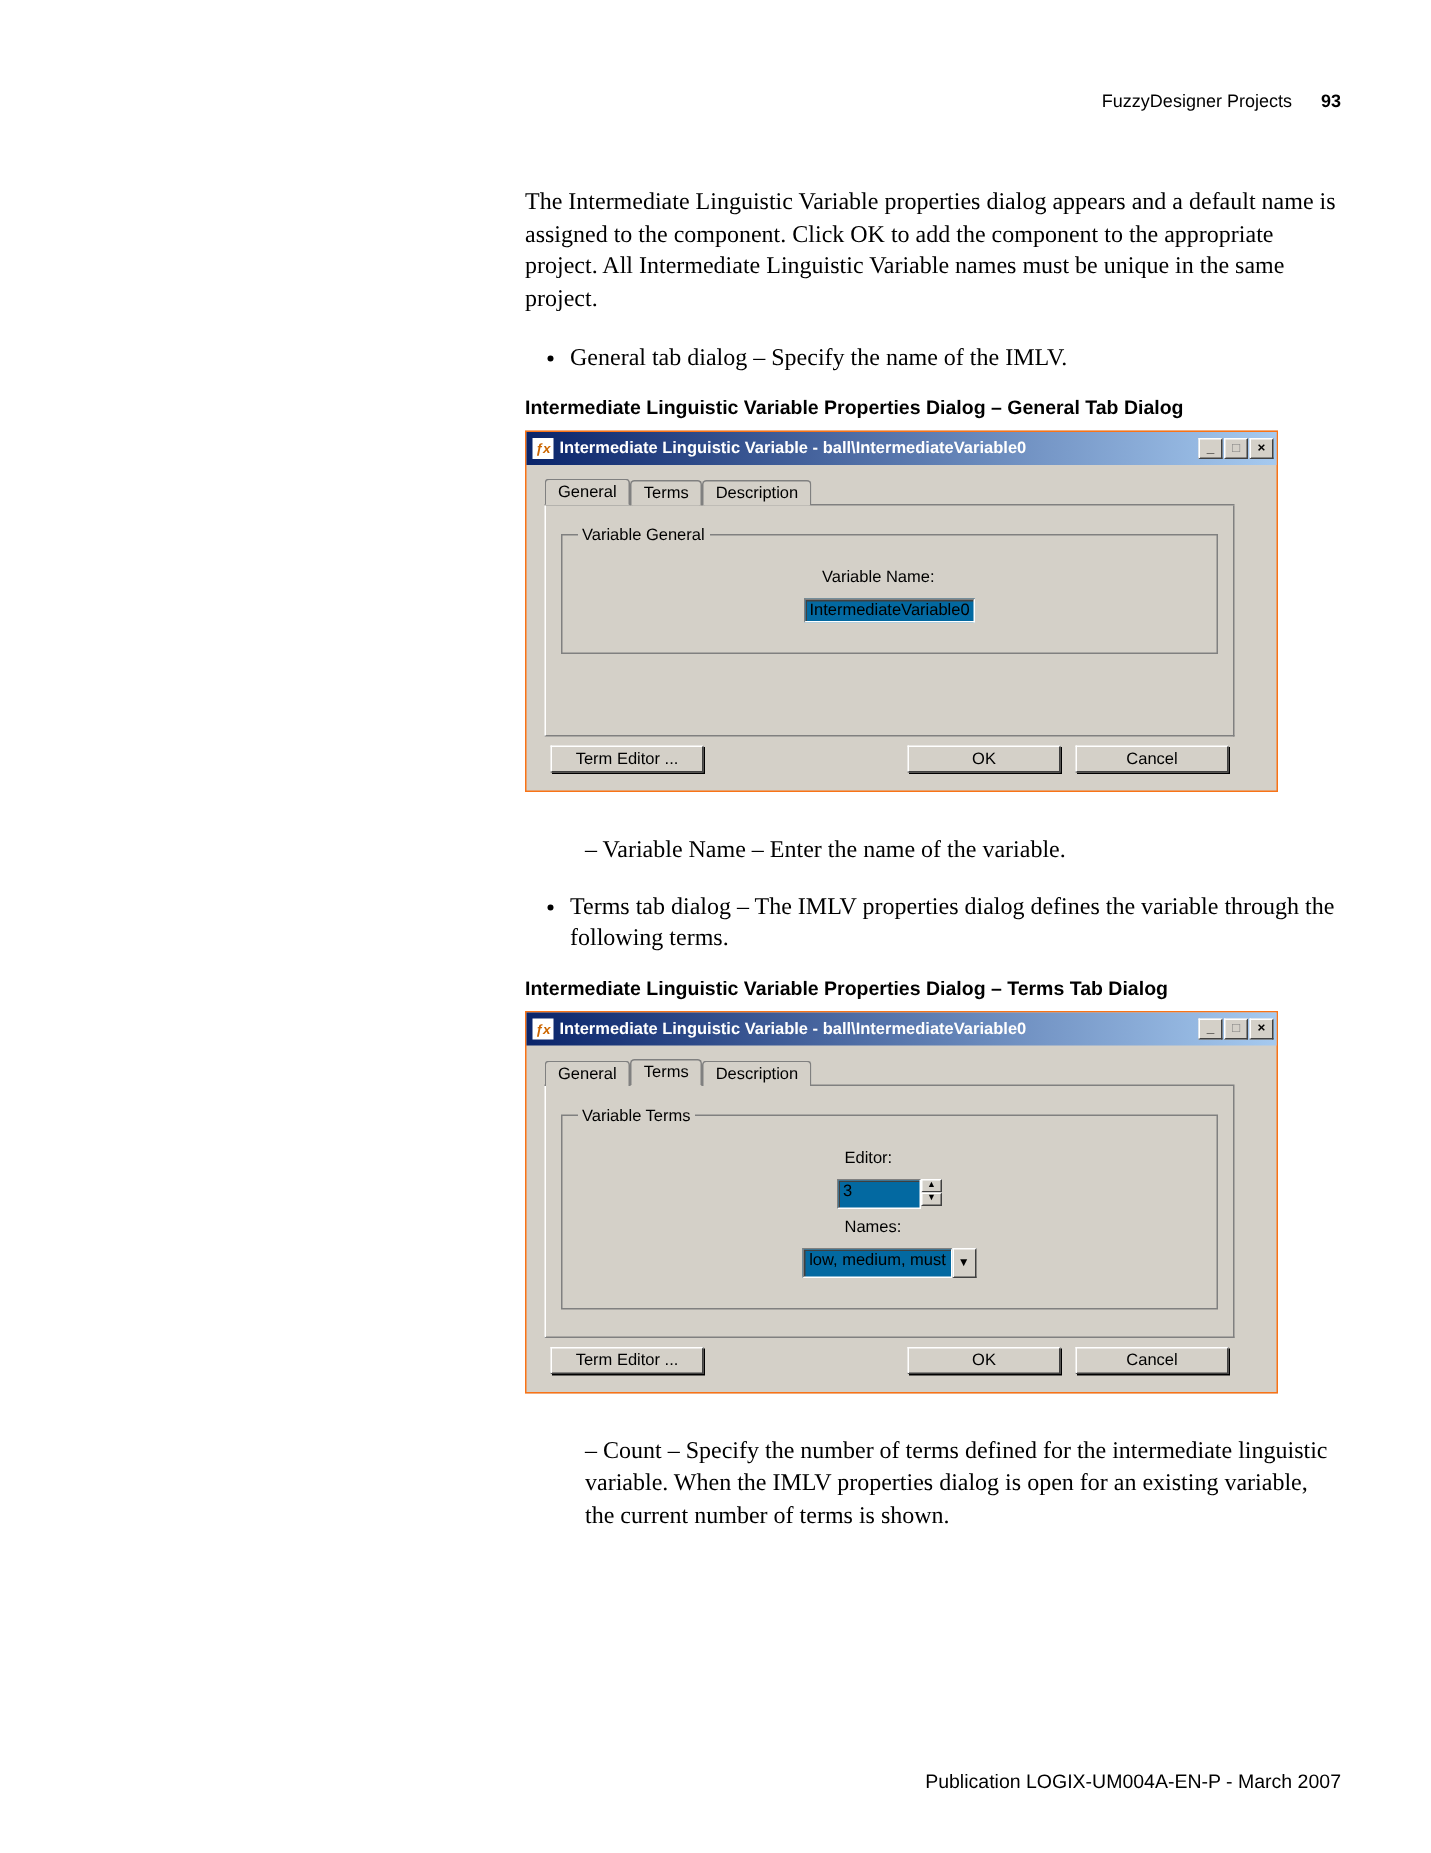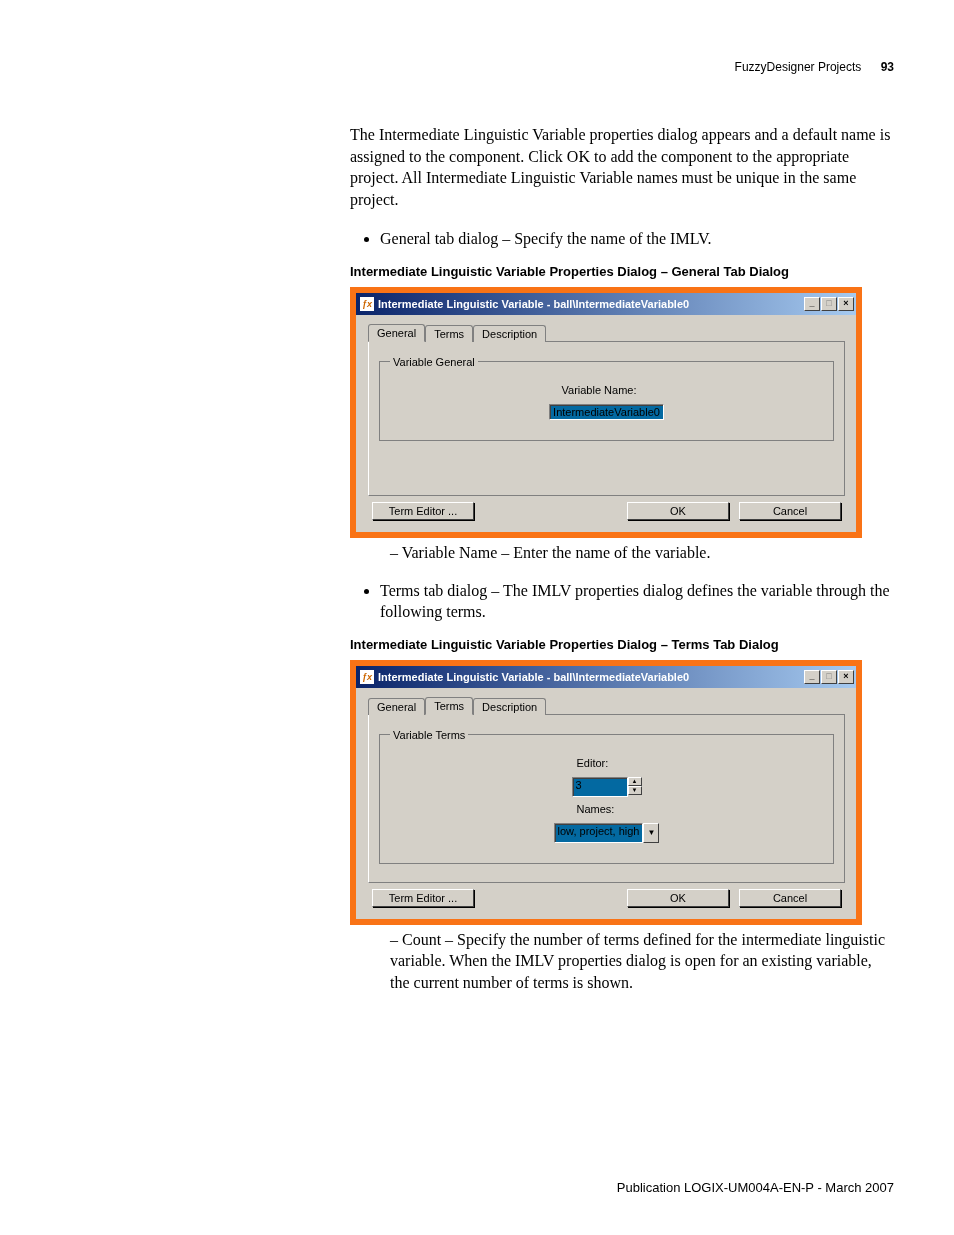--- a/index.html
+++ b/index.html
@@ -46,25 +46,25 @@
     margin-left: 290px;
     font-family: Arial, Helvetica, sans-serif;
     font-weight: bold;
     font-size: 13px;
     margin-bottom: 8px;
   }
   
   .dialog {
     margin-left: 290px;
     width: 500px;
-    border: 6px solid #f97316;
+    border: 1px solid #f97316;
     font-family: Tahoma, Arial, sans-serif;
     font-size: 11px;
     background: #d4d0c8;
-    margin-bottom: 4px;
+    margin-bottom: 28px;
   }
   .titlebar {
     display: flex;
     align-items: center;
     background: linear-gradient(to right, #0a246a, #a6caf0);
     color: #fff;
     font-weight: bold;
     padding: 2px 2px 2px 4px;
     height: 18px;
   }
@@ -85,21 +85,21 @@
     border-right-color: #404040; border-bottom-color: #404040;
     box-sizing: border-box;
     font-family: Arial, sans-serif;
     font-size: 9px; font-weight: bold;
     color: #000;
     display:flex; align-items:center; justify-content:center;
     line-height:1;
   }
   .winbtn.disabled { color:#808080; }
   .client {
-    padding: 8px 11px 12px 12px;
+    padding: 8px 28px 12px 12px;
   }
   .tabs {
     display: flex;
     align-items: flex-end;
     border-bottom: 1px solid #808080;
     margin-bottom: 0;
   }
   .tab {
     padding: 2px 8px;
     border: 1px solid #808080;
@@ -291,21 +291,21 @@
               <div class="textbox">3</div>
               <div class="spinbtns">
                 <div class="spinbtn">▲</div>
                 <div class="spinbtn">▼</div>
               </div>
             </div>
           </div>
           <div class="row">
             <span class="lbl" style="width:60px">Names:</span>
             <div class="combo-wrap">
-              <div class="combo">low, project, high</div>
+              <div class="combo">low, medium, must</div>
               <div class="combo-btn">▼</div>
             </div>
           </div>
         </fieldset>
       </div>
       <div class="btnrow">
         <div class="pushbtn">Term Editor ...</div>
         <div class="spacer"></div>
         <div class="pushbtn">OK</div>
         <div class="pushbtn">Cancel</div>

